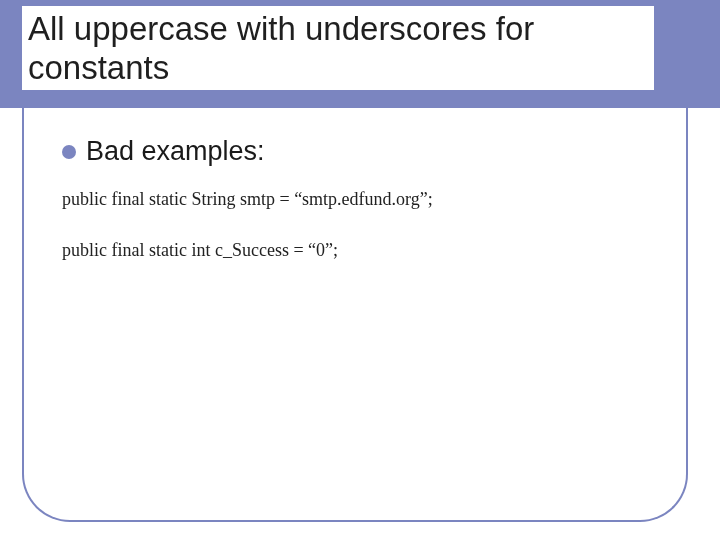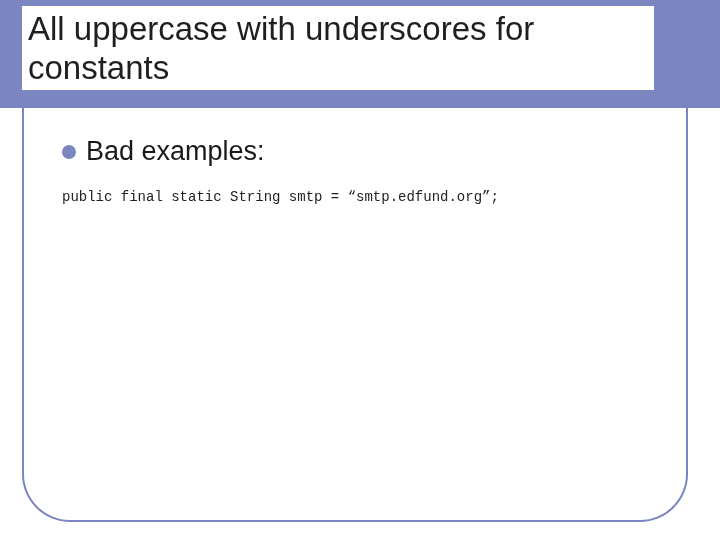--- a/index.html
+++ b/index.html
@@ -66,22 +66,22 @@
     border-radius: 50%;
     background: #7b85c0;
     margin-right: 10px;
     flex: 0 0 auto;
   }
   .bullet-text {
     font-size: 27px;
     color: #1a1a1a;
   }
   .code-line {
-    font-family: Liberation Mono, monospace;
-    font-size: 14px;
+    font-family: Liberation Serif, serif;
+    font-size: 18px;
     color: #222;
     margin: 2px 0 30px 0;
     white-space: pre;
   }
 </style>
 </head>
 <body>
 
 <div class="slide">
   <div class="header-band"></div>
@@ -90,14 +90,15 @@
     <div class="title-text">All uppercase with underscores for constants</div>
   </div>
 
   <div class="content-frame">
     <div class="bullet-line">
       <div class="bullet-dot"></div>
       <div class="bullet-text">Bad examples:</div>
     </div>
 
     <div class="code-line">public final static String smtp = “smtp.edfund.org”;</div>
+    <div class="code-line">public final static int c_Success = “0”;</div>
   </div>
 </div>
 
 </body></html>

